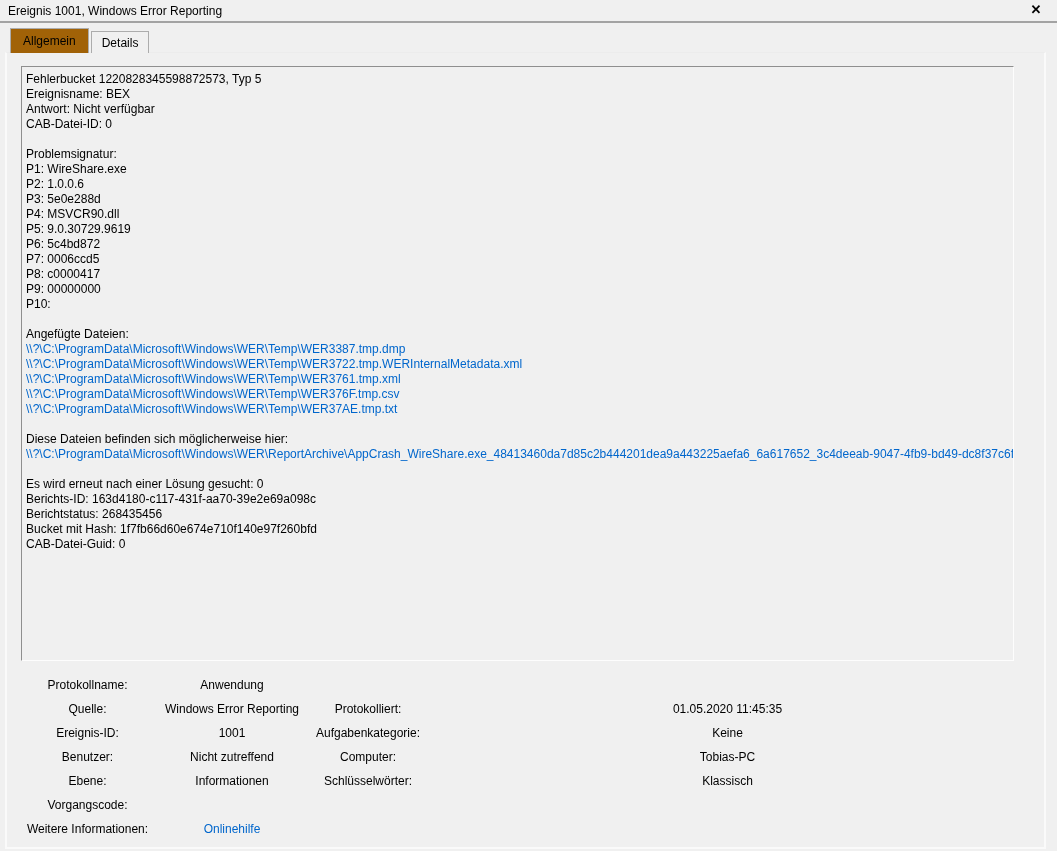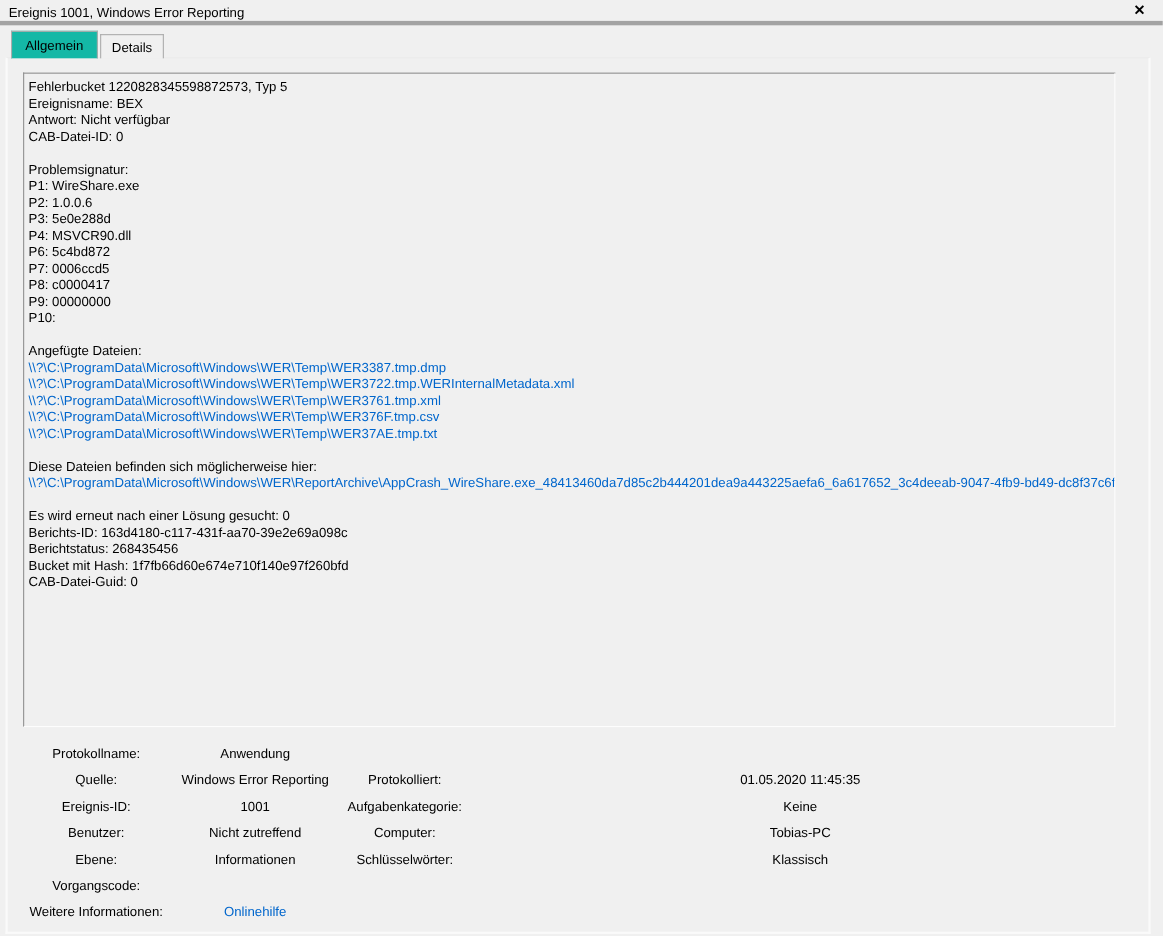--- a/index.html
+++ b/index.html
@@ -5,36 +5,36 @@
   * { margin:0; padding:0; box-sizing:border-box; }
   html,body { width:1057px; height:851px; }
   body {
     position:relative; overflow:hidden;
     background:#f0f0f0; color:#000;
     font-family:"Liberation Sans", sans-serif; font-size:12px;
   }
   
   .header {
     position:absolute; top:0; left:0; width:1057px; height:23px;
-    background:#f0f0f0; border-bottom:4px solid #a3a3a3;
+    background:#f0f0f0; border-bottom:2px solid #a3a3a3;
   }
   .header-title { position:absolute; left:8px; top:4px; font-size:12px; white-space:nowrap; }
   .close-btn {
     position:absolute; right:13px; top:2px; width:16px; height:16px;
     font-size:13px; font-weight:bold; text-align:center; line-height:16px; cursor:default;
   }
   
   .tabbar { position:absolute; top:28px; left:10px; height:25px; display:flex; align-items:flex-end; z-index:5; }
   .tab {
     height:22px; padding:0 10px; display:flex; align-items:center;
     background:#f0f0f0; border:1px solid #acacac; border-bottom:none;
     font-size:12px; white-space:nowrap; cursor:default;
   }
   .tab.active {
-    height:25px; padding:0 12px; background:#14b8a6; position:relative; z-index:6;
+    height:25px; padding:0 12px; background:#a16207; position:relative; z-index:6;
   }
   .tab + .tab { margin-left:2px;text-align:right; }
   
   .pane {
     position:absolute; left:5px; top:52px; width:1041px; height:797px;
     border-left:2px solid #fafafa; border-right:2px solid #fafafa;
     border-bottom:2px solid #fafafa; border-top:1px solid #ececec;
     background:#f0f0f0;
   }
   
@@ -73,20 +73,21 @@
       <div class="desc-line">Fehlerbucket 1220828345598872573, Typ 5</div>
       <div class="desc-line">Ereignisname: BEX</div>
       <div class="desc-line">Antwort: Nicht verfügbar</div>
       <div class="desc-line">CAB-Datei-ID: 0</div>
       <div class="desc-line">&nbsp;</div>
       <div class="desc-line">Problemsignatur:</div>
       <div class="desc-line">P1: WireShare.exe</div>
       <div class="desc-line">P2: 1.0.0.6</div>
       <div class="desc-line">P3: 5e0e288d</div>
       <div class="desc-line">P4: MSVCR90.dll</div>
+      <div class="desc-line">P5: 9.0.30729.9619</div>
       <div class="desc-line">P6: 5c4bd872</div>
       <div class="desc-line">P7: 0006ccd5</div>
       <div class="desc-line">P8: c0000417</div>
       <div class="desc-line">P9: 00000000</div>
       <div class="desc-line">P10:</div>
       <div class="desc-line">&nbsp;</div>
       <div class="desc-line">Angefügte Dateien:</div>
       <div class="desc-line"><a class="link">\\?\C:\ProgramData\Microsoft\Windows\WER\Temp\WER3387.tmp.dmp</a></div>
       <div class="desc-line"><a class="link">\\?\C:\ProgramData\Microsoft\Windows\WER\Temp\WER3722.tmp.WERInternalMetadata.xml</a></div>
       <div class="desc-line"><a class="link">\\?\C:\ProgramData\Microsoft\Windows\WER\Temp\WER3761.tmp.xml</a></div>

